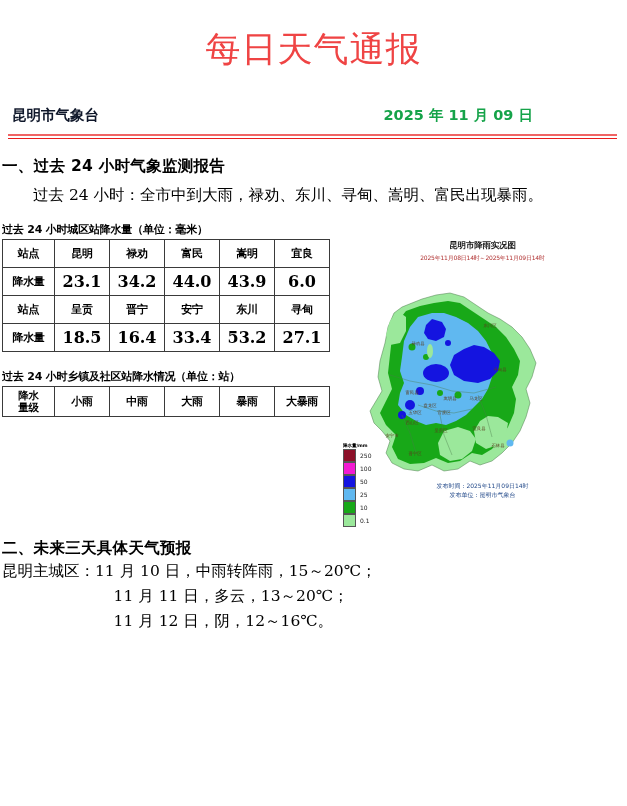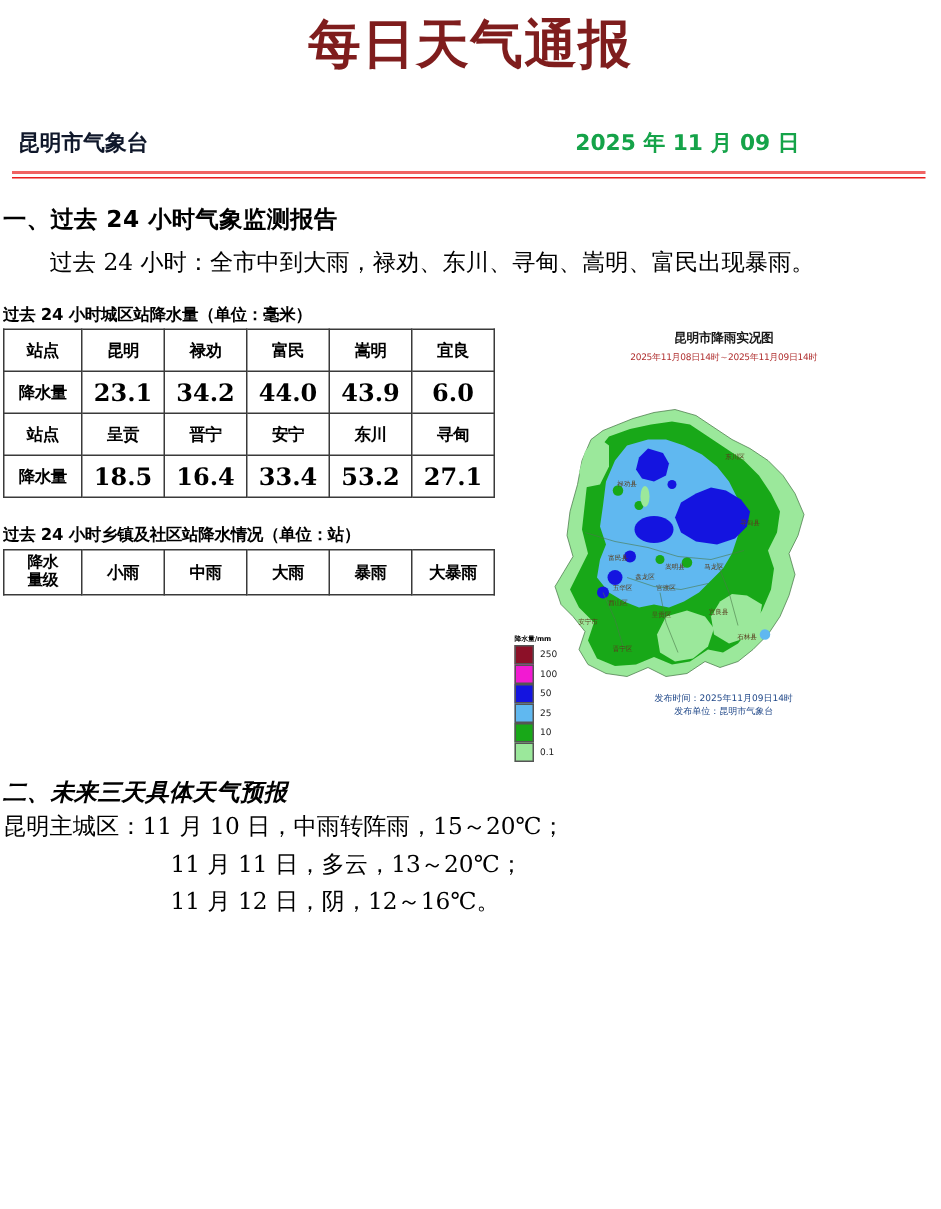--- a/index.html
+++ b/index.html
@@ -17,26 +17,26 @@
   .page {
     position: relative;
     width: 627px;
     height: 806px;
     background: #ffffff;
   }
 
   
   .doc-title {
     text-align: center;
-    color: #7f1d1d;
+    color: #ef4444;
     font-family: "DejaVu Serif", serif;
-    font-weight: bold;
+    font-weight: normal;
     font-size: 35px;
     letter-spacing: 1px;
-    padding-top: 8px;
+    padding-top: 28px;
     line-height: 1.25;
   }
   .meta-row {
     display: flex;
     align-items: baseline;
     margin-top: 34px;
     padding: 0 10px 0 12px;
   }
   .meta-org {
     color: #0f172a;
@@ -218,21 +218,20 @@
     letter-spacing: -0.1px;
   }
 
   
   .forecast-head {
     font-family: "DejaVu Sans", sans-serif;
     font-weight: bold;
     font-size: 15.5px;
     margin: 6px 0 0 2px;
     letter-spacing: 0.3px;
-    font-style: italic;
   }
   .fc-line {
     font-family: "DejaVu Serif", serif;
     font-size: 15.5px;
     line-height: 1.62;
     margin-left: 2px;
   }
   .fc-line.cont { padding-left: 7.2em; }
 </style>
 </head>

